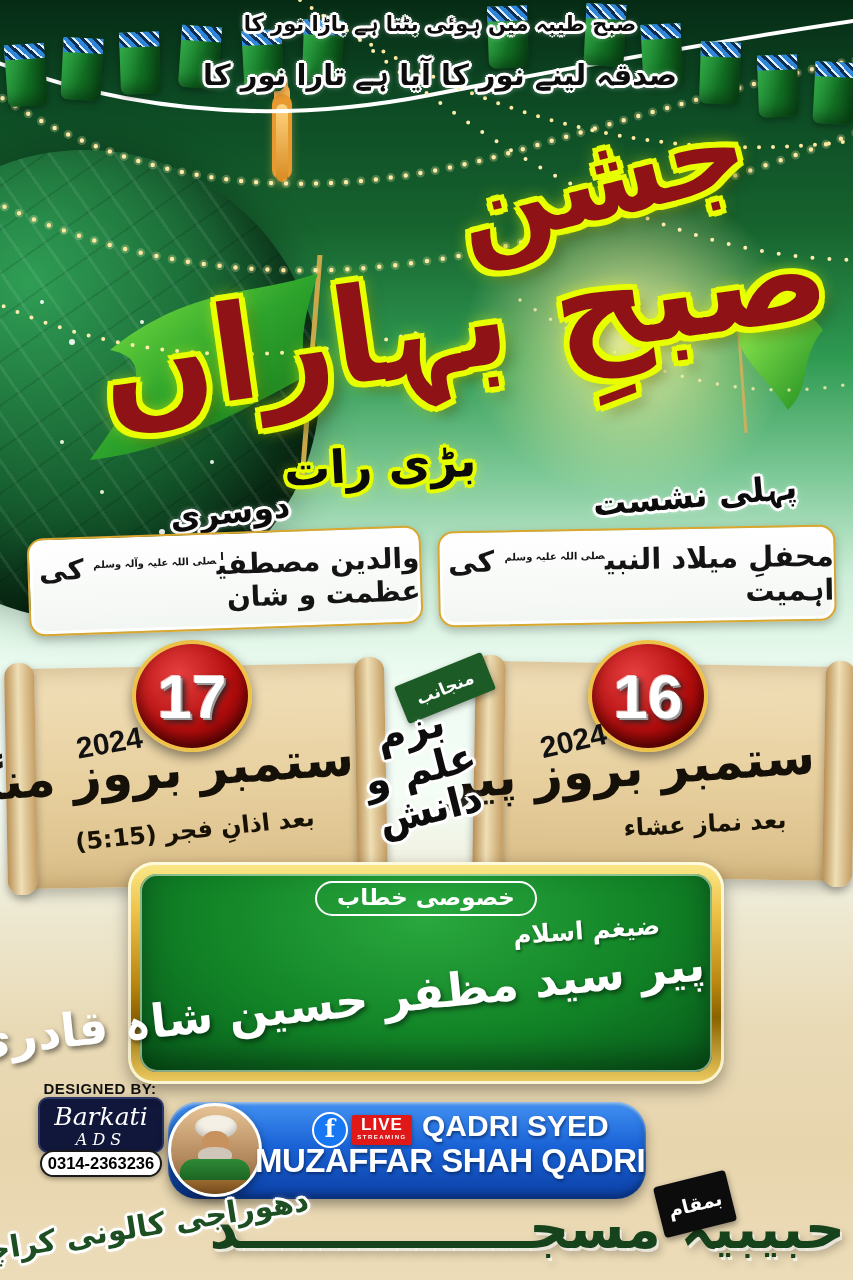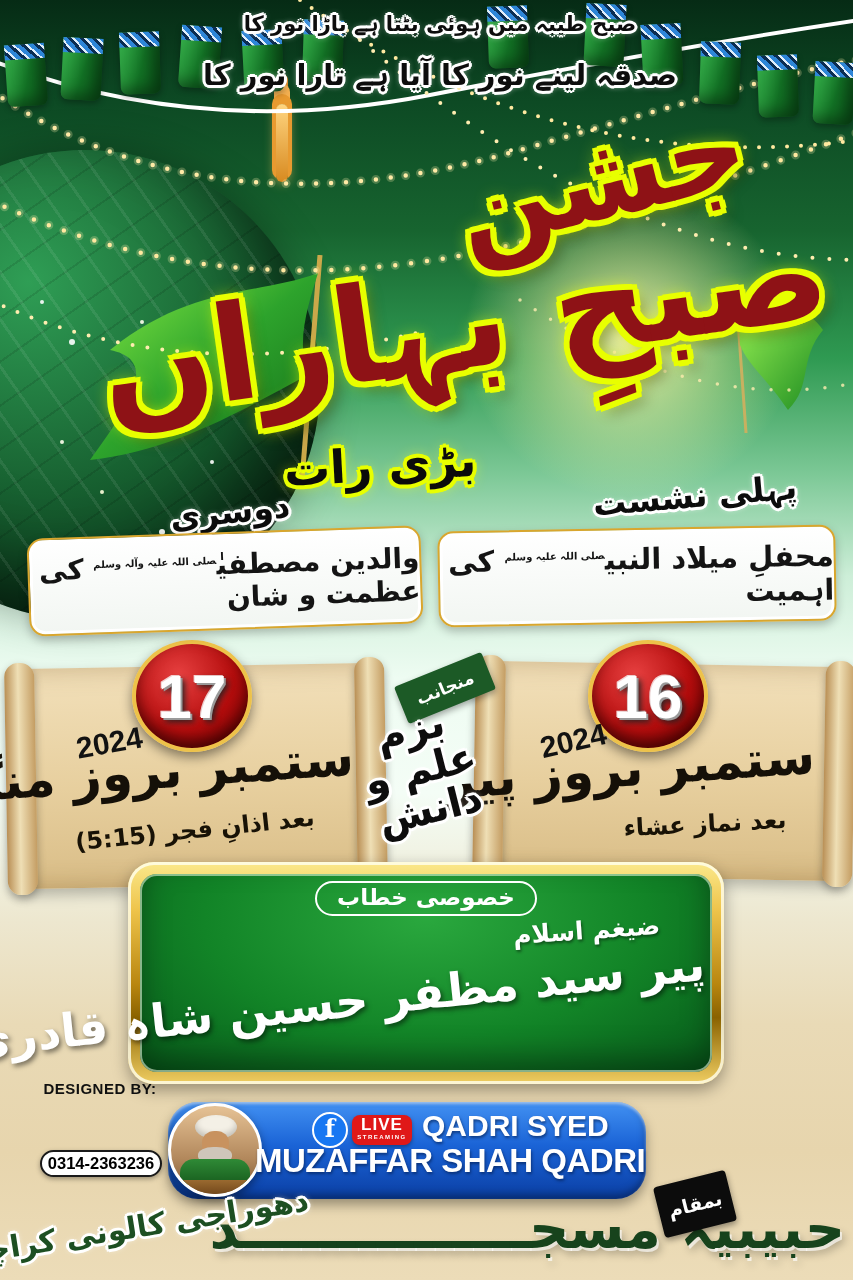--- a/index.html
+++ b/index.html
@@ -109,21 +109,21 @@
     display:flex;align-items:center;justify-content:center;box-shadow:0 2px 5px rgba(0,0,0,.35);}
   .live-bar{background:linear-gradient(180deg,#4291f2 0%,#1a63d6 45%,#0b3fa4 100%);
     border-radius:30px;box-shadow:0 6px 12px rgba(0,0,0,.35),inset 0 2px 3px rgba(255,255,255,.5),
     inset 0 -4px 8px rgba(0,0,0,.35);}
   .photo-circle{width:94px;height:94px;border-radius:50%;border:3px solid #fff;overflow:hidden;
     background:linear-gradient(180deg,#e6c295 0%,#b2885c 60%,#7a5430 100%);
     box-shadow:0 4px 10px rgba(0,0,0,.4);z-index:4;}
   .fb-circle{width:36px;height:36px;border-radius:50%;background:#1877f2;border:2px solid #fff;
     color:#fff;font-family:"DejaVu Serif",serif;font-weight:bold;font-size:24px;
     display:flex;align-items:flex-end;justify-content:center;line-height:34px;}
-  .live-badge{background:var(--c-live_red);color:#fff;text-align:center;border-radius:8px;
+  .live-badge{background:var(--c-live_red);color:#fff;text-align:center;border-radius:2px;
     font-family:"Liberation Sans",sans-serif;font-weight:bold;box-shadow:0 2px 4px rgba(0,0,0,.35);}
   .live-big{font-size:17px;line-height:19px;letter-spacing:1px;}
   .live-small{font-size:6px;line-height:7px;letter-spacing:1.5px;}
   .en-name{color:#fff;font-family:"Liberation Sans",sans-serif;font-weight:bold;
     text-shadow:1px 2px 3px rgba(5,35,90,.7);}
   .venue-badge{background:#0c0c0c;color:#fff;display:flex;align-items:center;justify-content:center;
     font-size:19px;font-weight:bold;border-radius:4px;box-shadow:0 3px 6px rgba(0,0,0,.4);}
   .venue-name{color:var(--c-venue_green);font-weight:bold;font-size:56px;
     text-shadow:2px 3px 0 rgba(255,255,255,.65),4px 6px 8px rgba(0,0,0,.25);}
   .venue-area{color:#1d4f22;font-weight:bold;font-size:30px;}
@@ -237,20 +237,24 @@
     <div class="frame-green">
       <div class="ctr" style="margin-top:7px;">
         <span class="special-pill rtl">خصوصی خطاب</span>
       </div>
       <div class="abs rtl speaker-hon nowrap" style="right:52px;top:42px;transform:rotate(-4deg);">ضیغم اسلام</div>
       <div class="abs rtl ctr speaker-name nowrap" style="left:6px;right:6px;top:92px;transform:rotate(-6deg);">پیر سید مظفر حسین شاہ قادری</div>
     </div>
   </div>
 
   <div class="abs ctr designed-h" style="left:28px;top:1080px;width:144px;">DESIGNED BY:</div>
+  <div class="abs brand-box" style="left:38px;top:1097px;width:126px;height:56px;padding-top:3px;">
+    <div class="brand-name">Barkati</div>
+    <div class="brand-type">ADS</div>
+  </div>
   <div class="abs phone-pill" style="left:40px;top:1150px;width:122px;height:27px;">0314-2363236</div>
 
   <div class="abs live-bar" style="left:168px;top:1102px;width:478px;height:97px;z-index:3;"></div>
   <div class="abs photo-circle" style="left:168px;top:1103px;">
     <div class="abs" style="left:24px;top:9px;width:42px;height:24px;border-radius:50%;background:#f4f0e6;box-shadow:inset 0 -4px 6px rgba(0,0,0,.2);"></div>
     <div class="abs" style="left:31px;top:25px;width:27px;height:25px;border-radius:46%;background:#c8925f;"></div>
     <div class="abs" style="left:27px;top:41px;width:34px;height:17px;border-radius:45%;background:#cfc6ba;"></div>
     <div class="abs" style="left:9px;top:53px;width:70px;height:26px;border-radius:14px 14px 0 0;background:linear-gradient(180deg,#2f8a36,#175c1d);"></div>
     <div class="abs" style="left:2px;top:74px;width:84px;height:16px;border-radius:9px 9px 0 0;background:linear-gradient(180deg,#9a6a30,#6e4418);"></div>
   </div>

